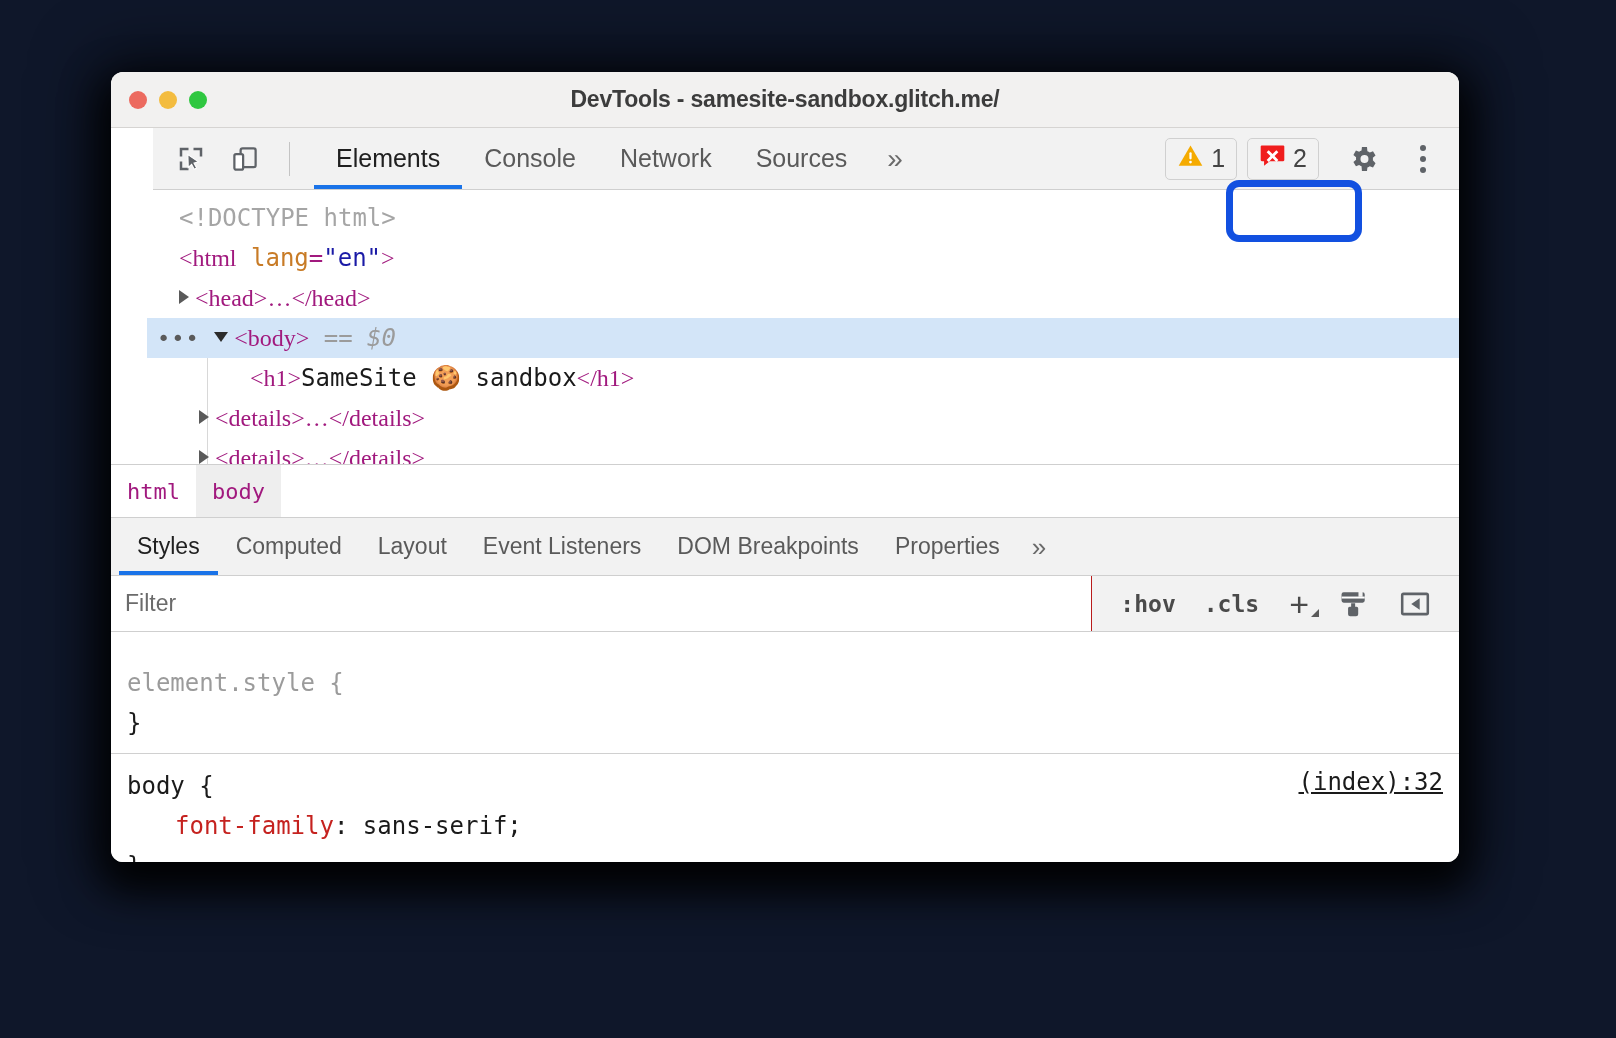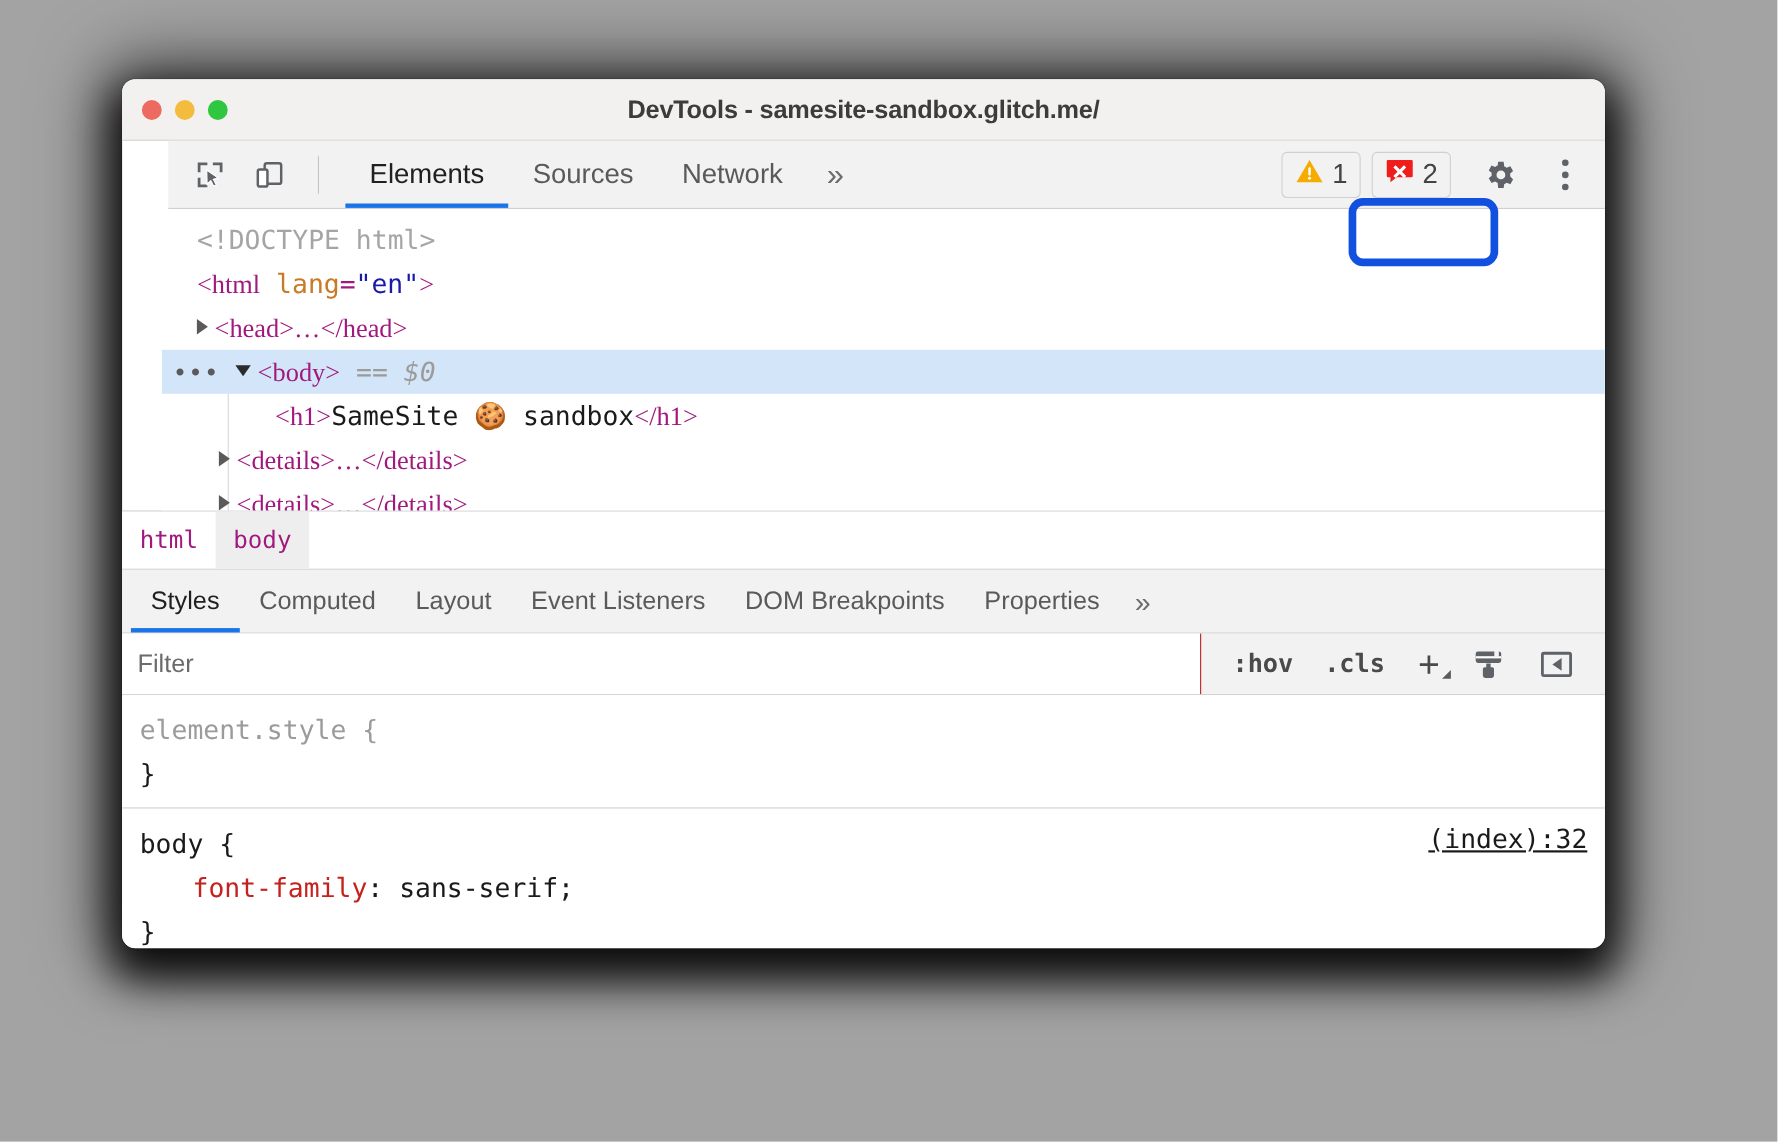--- a/index.html
+++ b/index.html
@@ -9,21 +9,21 @@
     height: 1038px;
     background: #ffffff;
     font-family: "Liberation Sans", sans-serif;
     overflow: hidden;
   }
 
   #root {
     position: relative;
     width: 1616px;
     height: 1038px;
-    background: #a3a3a3;
+    background: #0f172a;
   }
 
   
   .window {
     position: absolute;
     left: 111px;
     top: 72px;
     width: 1348px;
     height: 790px;
     background: #ffffff;
@@ -319,21 +319,21 @@
     font-family: "DejaVu Sans Mono", monospace;
     font-size: 24px;
     overflow: hidden;
   }
   .rule {
     padding: 12px 16px 10px 16px;
     position: relative;
   }
   .rule + .rule { border-top: 1px solid #d0d0d0; }
   .rule-line { line-height: 40px; white-space: nowrap; }
-  .sel-dim { color: #9b9b9b; }
+  .sel-dim { color: #9b9b9b; margin-top: 19px; }
   .sel { color: #1a1a1a; }
   .prop { color: #c5221f; padding-left: 48px; }
   .val { color: #1a1a1a; }
   .src-link {
     position: absolute;
     right: 16px;
     top: 14px;
     font-size: 24px;
     color: #1a1a1a;
     text-decoration: underline;
@@ -374,24 +374,27 @@
           </svg>
         </span>
         <span class="vsep"></span>
       </div>
 
       <div class="tabs">
         <div class="tab active">
             <span>Elements</span>
           </div>
         <div class="tab">
-            <span>Sources</span>
+            <span>Console</span>
           </div>
         <div class="tab">
             <span>Network</span>
+          </div>
+        <div class="tab">
+            <span>Sources</span>
           </div>
         <div class="chev-more">
             <span>»</span>
           </div>
       </div>
 
       <div class="tb-right">
 
         <div class="counter">
           <span>

